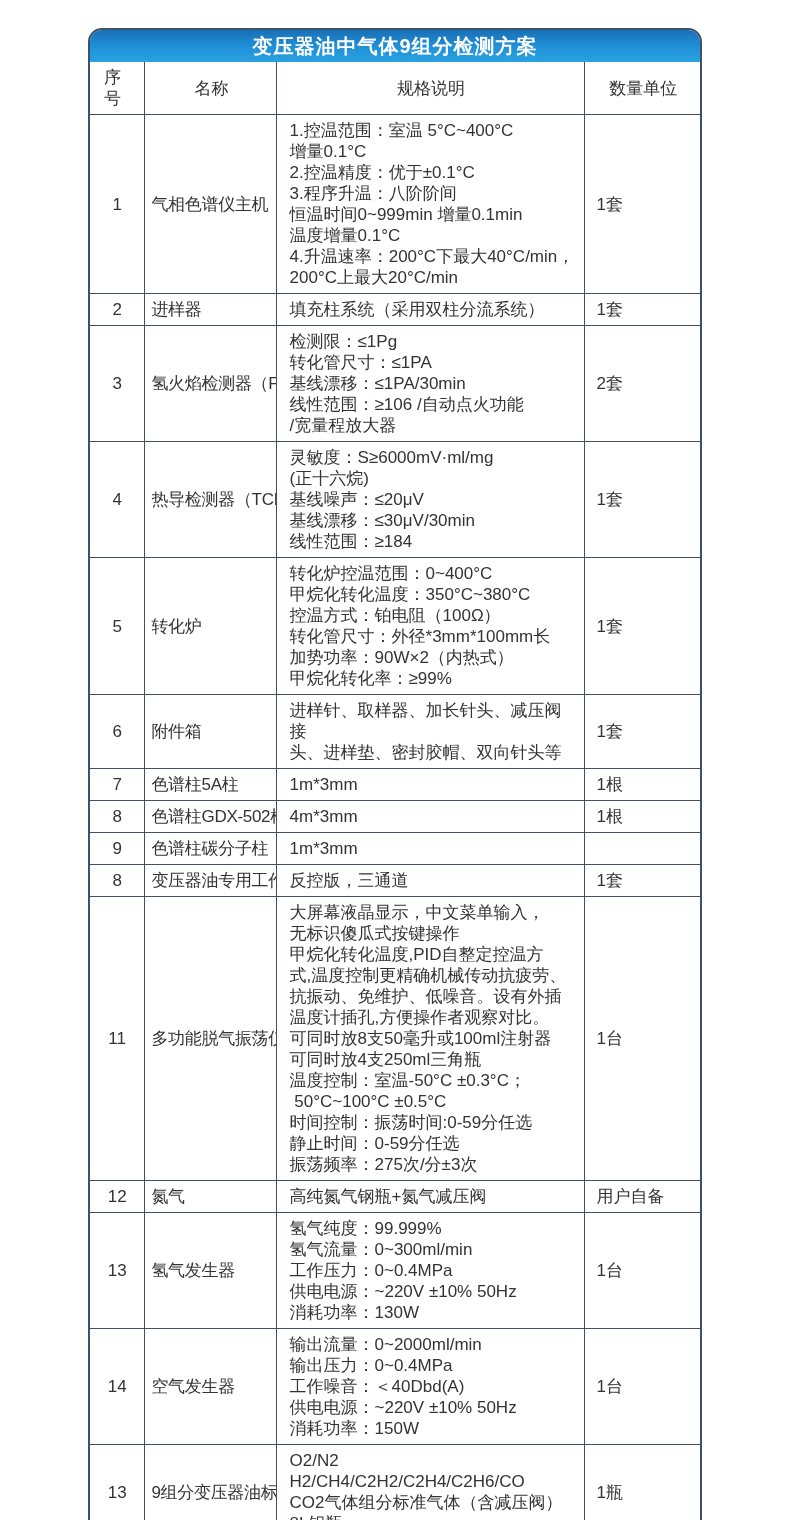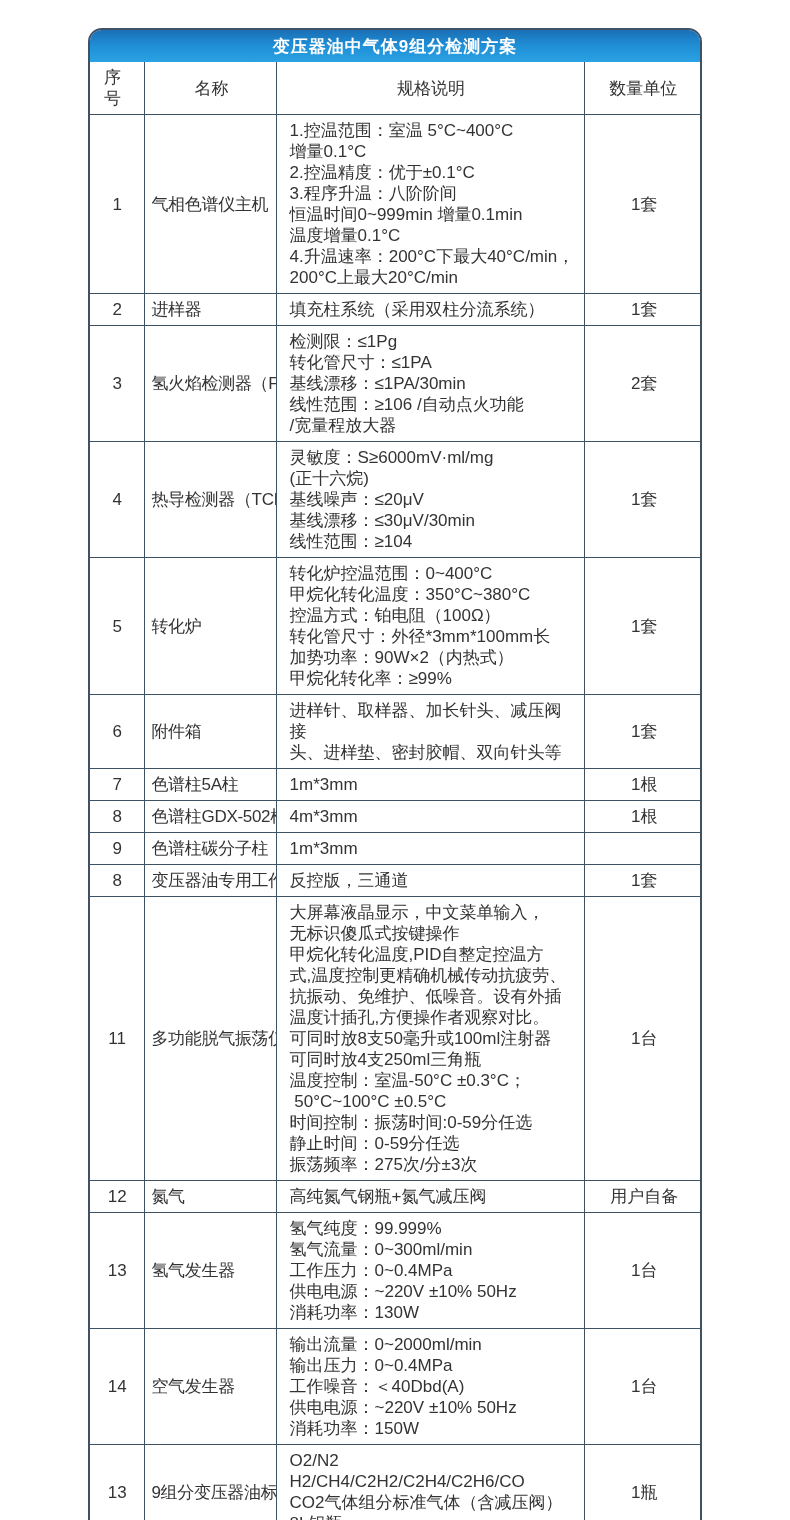--- a/index.html
+++ b/index.html
@@ -27,21 +27,21 @@
     margin:0 auto;
     border:2px solid var(--border);
     border-radius:14px;
     overflow:hidden;
     background:#ffffff;
   }
   .banner{
     height:32px;
     background:linear-gradient(180deg,var(--banner-top) 0%,var(--banner-mid) 48%,var(--banner-bottom) 100%);
     color:var(--banner-text);
-    font-size:17px;
+    font-size:20px;
     font-weight:bold;
     display:flex;
     align-items:center;
     justify-content:center;
     letter-spacing:1px;
   }
   table{
     width:100%;
     border-collapse:collapse;
     table-layout:fixed;
@@ -72,21 +72,21 @@
   thead th.h-no{text-align:left;padding-left:14px;}
   td.cell-no{text-align:center;}
   td.cell-name{
     padding-left:6px;
     padding-right:2px;
     white-space:nowrap;
     overflow:hidden;
     letter-spacing:-0.3px;
   }
   td.cell-spec{padding-left:13px;}
-  td.cell-qty{padding-left:12px;text-align:center;}
+  td.cell-qty{padding-left:12px;}
   .spec-line{
     line-height:21px;
     white-space:pre-wrap;
   }
 </style>
 </head>
 <body>
 
 <div class="page">
   <div class="panel">
@@ -143,21 +143,21 @@
     <td class="cell-qty">2套</td>
   </tr>
           <tr>
     <td class="cell-no">4</td>
     <td class="cell-name">热导检测器（TCD）</td>
     <td class="cell-spec">
               <div class="spec-line">灵敏度：S≥6000mV·ml/mg</div>
               <div class="spec-line">(正十六烷)</div>
               <div class="spec-line">基线噪声：≤20μV</div>
               <div class="spec-line">基线漂移：≤30μV/30min</div>
-              <div class="spec-line">线性范围：≥104</div>
+              <div class="spec-line">线性范围：≥184</div>
             </td>
     <td class="cell-qty">1套</td>
   </tr>
           <tr>
     <td class="cell-no">5</td>
     <td class="cell-name">转化炉</td>
     <td class="cell-spec">
               <div class="spec-line">转化炉控温范围：0~400°C</div>
               <div class="spec-line">甲烷化转化温度：350°C~380°C</div>
               <div class="spec-line">控温方式：铂电阻（100Ω）</div>

